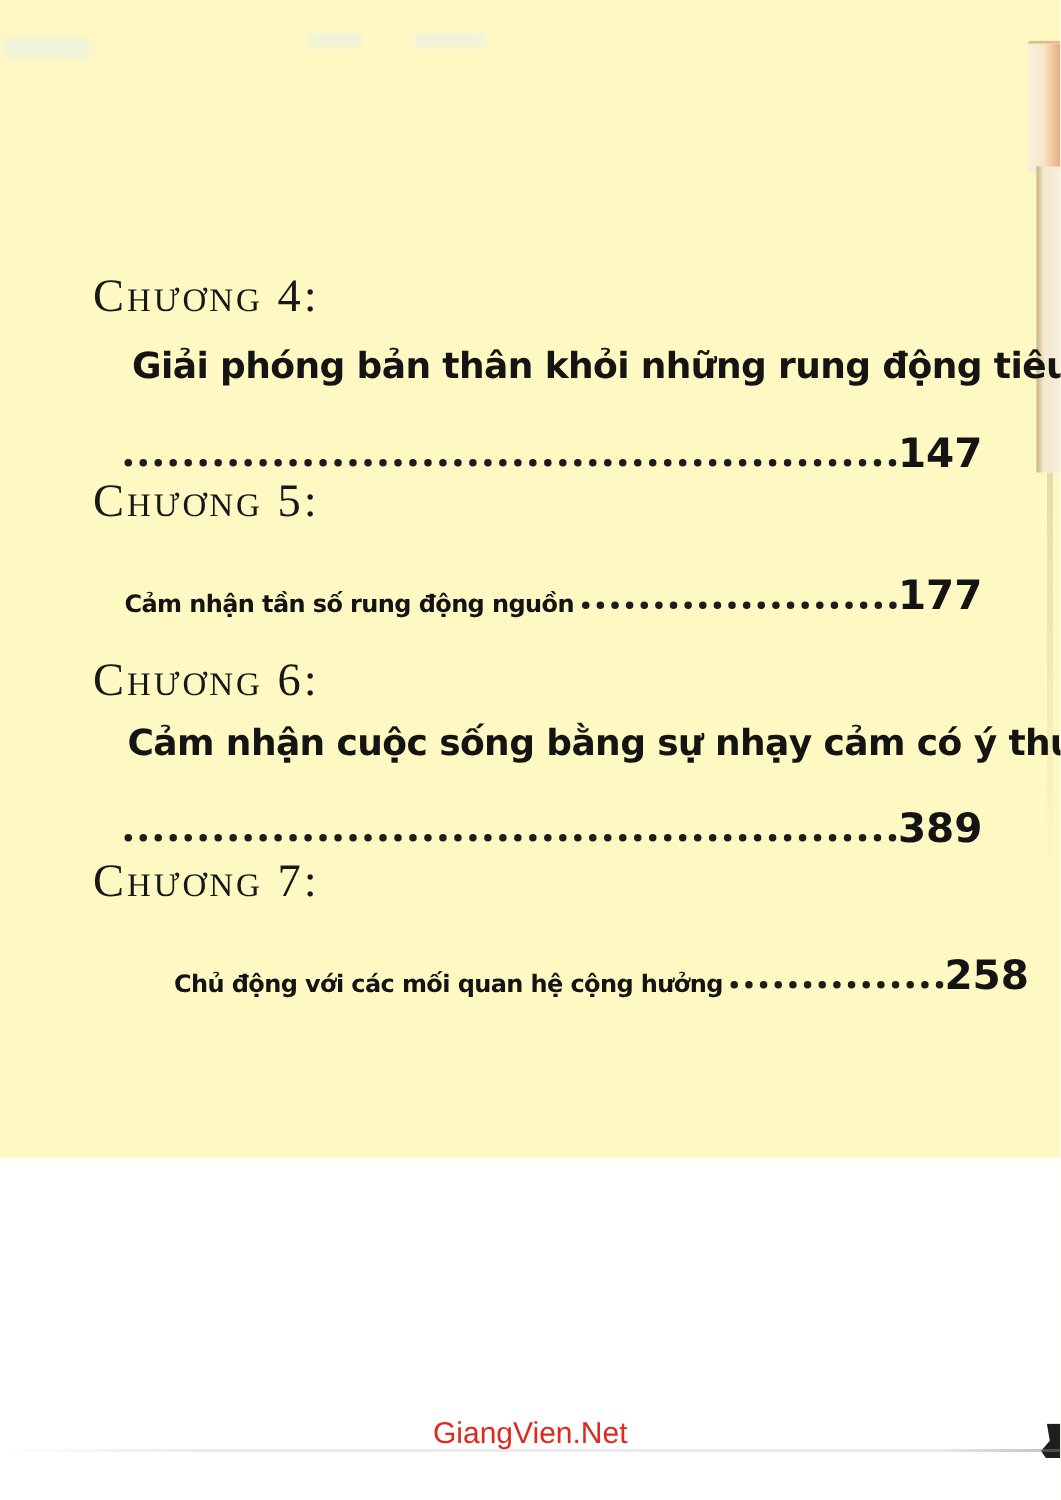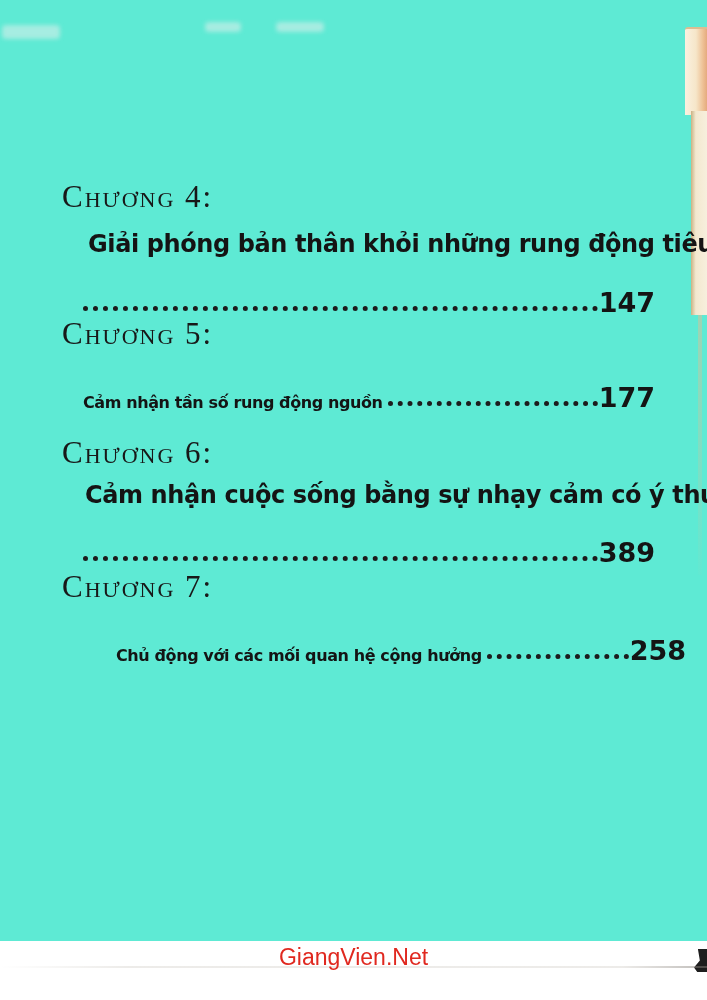--- a/index.html
+++ b/index.html
@@ -9,22 +9,22 @@
   }
   body {
     width: 707px;
     height: 1000px;
     overflow: hidden;
     font-family: "DejaVu Sans", sans-serif;
   }
   .page {
     position: relative;
     width: 707px;
-    height: 941px;
-    background: #5eead4;
+    height: 772px;
+    background: #fef9c3;
   }
 
   
   .edge-strip-top {
     position: absolute;
     left: 685px; top: 27px;
     width: 22px; height: 86px;
     background: linear-gradient(to right, #faf1e0 0%, #f6e6c9 50%, #eec094 82%, #e5aa7e 100%);
     border-top: 2px solid #dcbd92;
     border-top-left-radius: 3px;
@@ -129,21 +129,21 @@
   .d-ch6 { top: 539px; left: 78px;  width: 577px; }
   .h-ch7 { top: 571px; }
   .r-ch7 { top: 637px; left: 85px;  width: 570px; margin-left: 31px; }
 
   .watermark {
     position: absolute;
     left: 0; top: 945px;
     width: 707px;
     text-align: center;
     font-family: "Liberation Sans", sans-serif;
-    font-size: 23px;
+    font-size: 20px;
     line-height: 1.1;
     color: #e0281f;
   }
 </style>
 </head>
 <body>
 
 <div class="page">
 
   <div class="edge-strip-top"></div>

